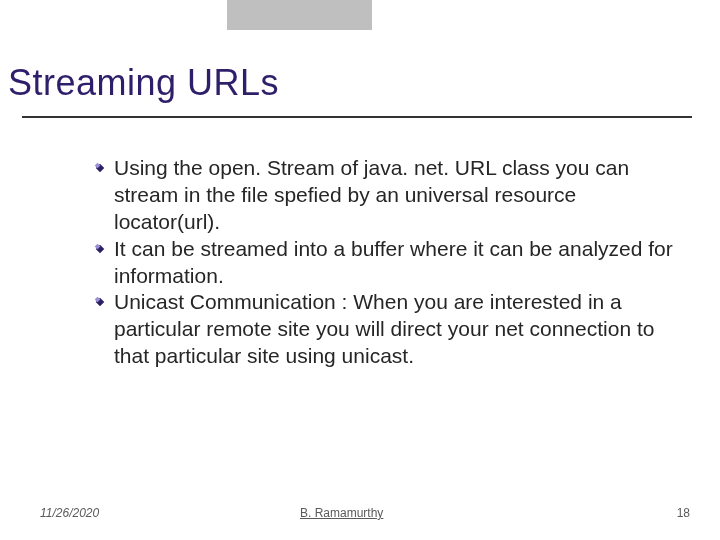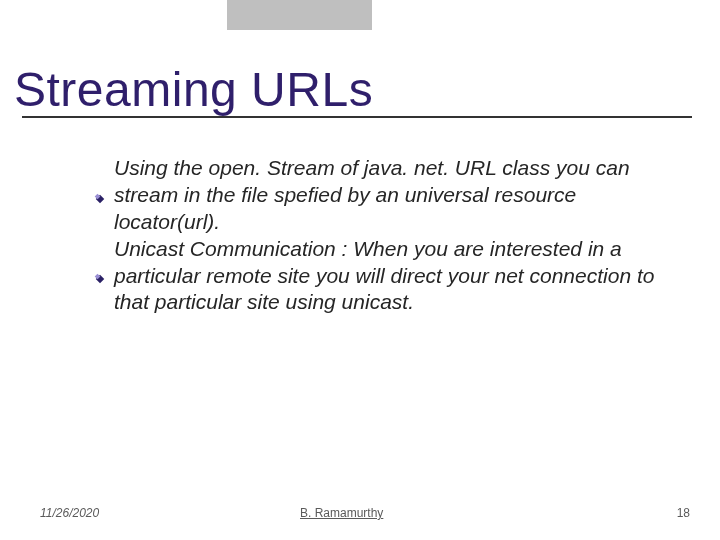--- a/index.html
+++ b/index.html
@@ -28,22 +28,22 @@
     top: 0;
     left: 227px;
     width: 145px;
     height: 30px;
     background: #bfbfbf;
     z-index: 1;
   }
   .title {
     position: absolute;
     top: 62px;
-    left: 14px;
-    font-size: 48px;
+    left: 8px;
+    font-size: 36px;
     color: #2f1f6b;
     font-weight: 400;
     letter-spacing: 0.5px;
     z-index: 2;
     font-family: "Trebuchet MS", Tahoma, sans-serif;
   }
   .underline {
     position: absolute;
     top: 116px;
     left: 22px;
@@ -54,23 +54,22 @@
   }
   .content {
     position: absolute;
     top: 155px;
     left: 94px;
     width: 580px;
     z-index: 2;
   }
   .bullet-item {
     display: flex;
-    align-items: center;
+    align-items: flex-start;
     margin-bottom: 0px;
-    font-style: italic;
   }
   .bullet-icon {
     flex: 0 0 auto;
     width: 12px;
     height: 12px;
     margin-top: 7px;
     margin-right: 8px;
   }
   .bullet-icon svg {
     display: block;
@@ -123,20 +122,29 @@
   <div class="bullet-item">
     <span class="bullet-icon">
       <svg width="12" height="12" viewBox="0 0 12 12">
         <rect x="3" y="3" width="6" height="6" transform="rotate(45 6 6)" fill="#2a2065"></rect>
         <rect x="1.5" y="1.5" width="4" height="4" transform="rotate(45 3.5 3.5)" fill="#9a8fd4"></rect>
       </svg>
     </span>
     <span class="bullet-text">Using the open. Stream of java. net. URL class you can stream in the file spefied by an universal resource locator(url).</span>
   </div>
 
+  <div class="bullet-item">
+    <span class="bullet-icon">
+      <svg width="12" height="12" viewBox="0 0 12 12">
+        <rect x="3" y="3" width="6" height="6" transform="rotate(45 6 6)" fill="#2a2065"></rect>
+        <rect x="1.5" y="1.5" width="4" height="4" transform="rotate(45 3.5 3.5)" fill="#9a8fd4"></rect>
+      </svg>
+    </span>
+    <span class="bullet-text">It can be streamed into a buffer where it can be analyzed for information.</span>
+  </div>
 
 
   <div class="bullet-item">
     <span class="bullet-icon">
       <svg width="12" height="12" viewBox="0 0 12 12">
         <rect x="3" y="3" width="6" height="6" transform="rotate(45 6 6)" fill="#2a2065"></rect>
         <rect x="1.5" y="1.5" width="4" height="4" transform="rotate(45 3.5 3.5)" fill="#9a8fd4"></rect>
       </svg>
     </span>
     <span class="bullet-text">Unicast Communication : When you are interested in a particular remote site you will direct your net connection to that particular site using unicast.</span>

